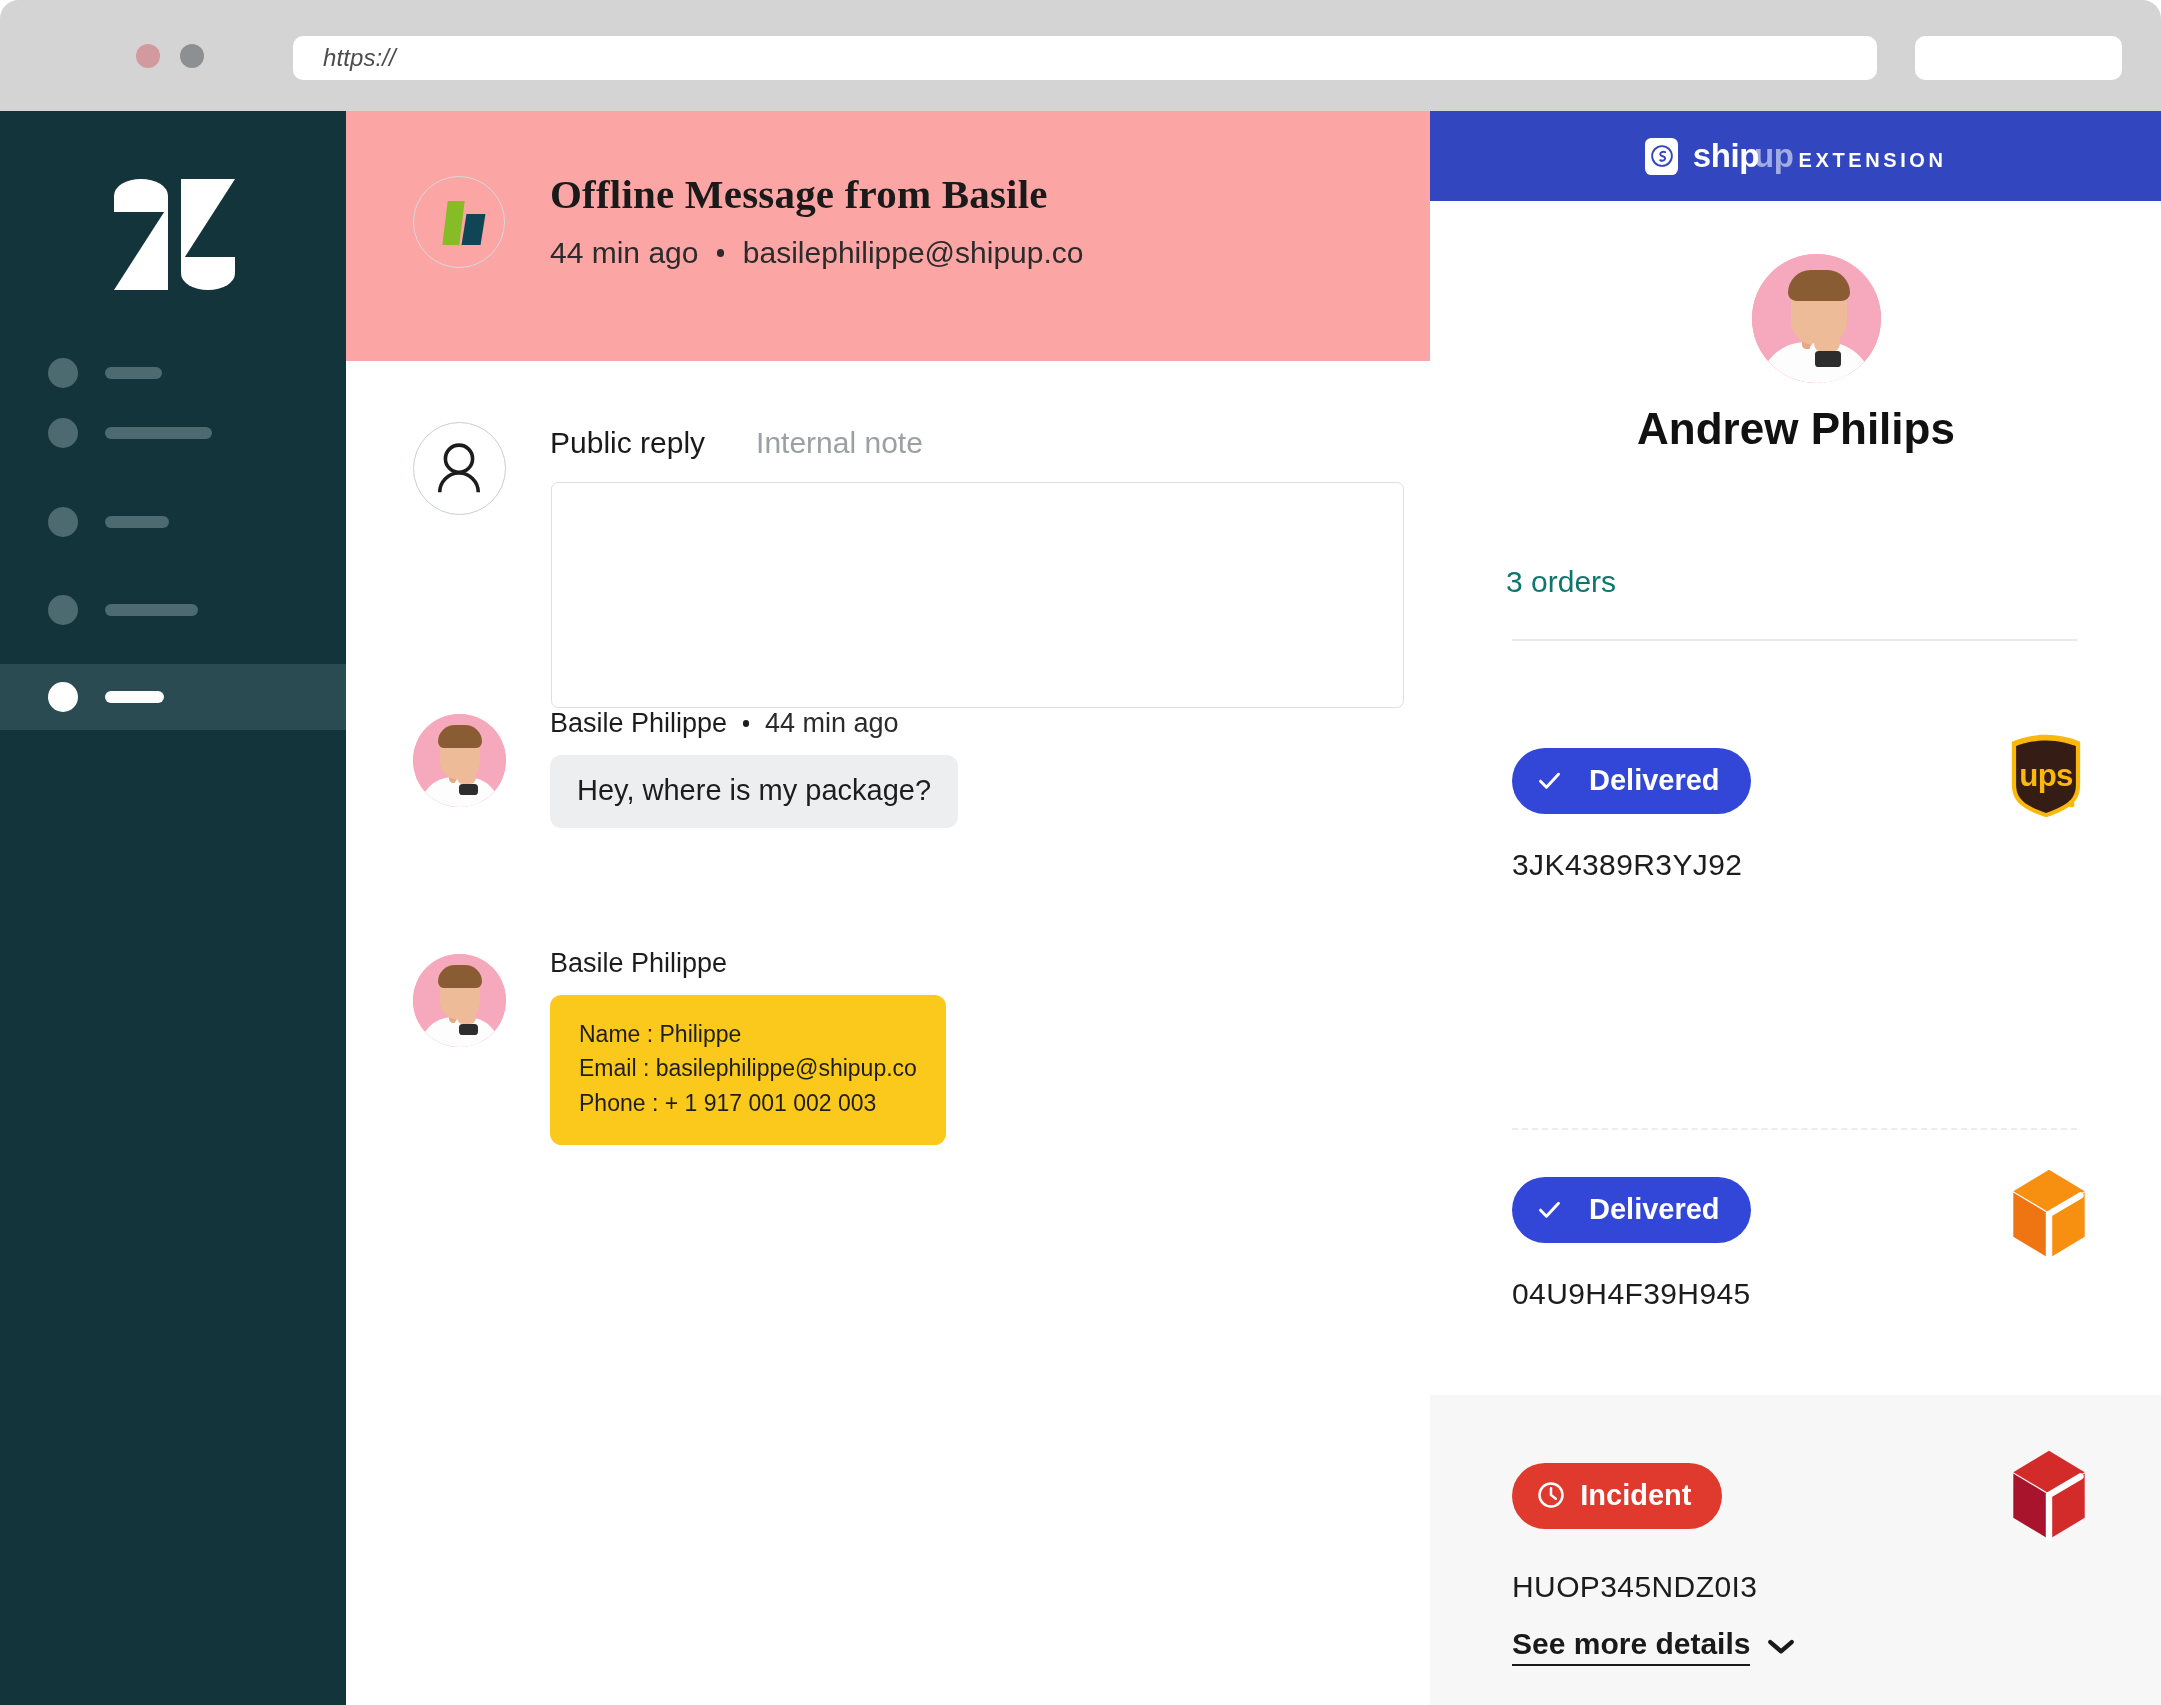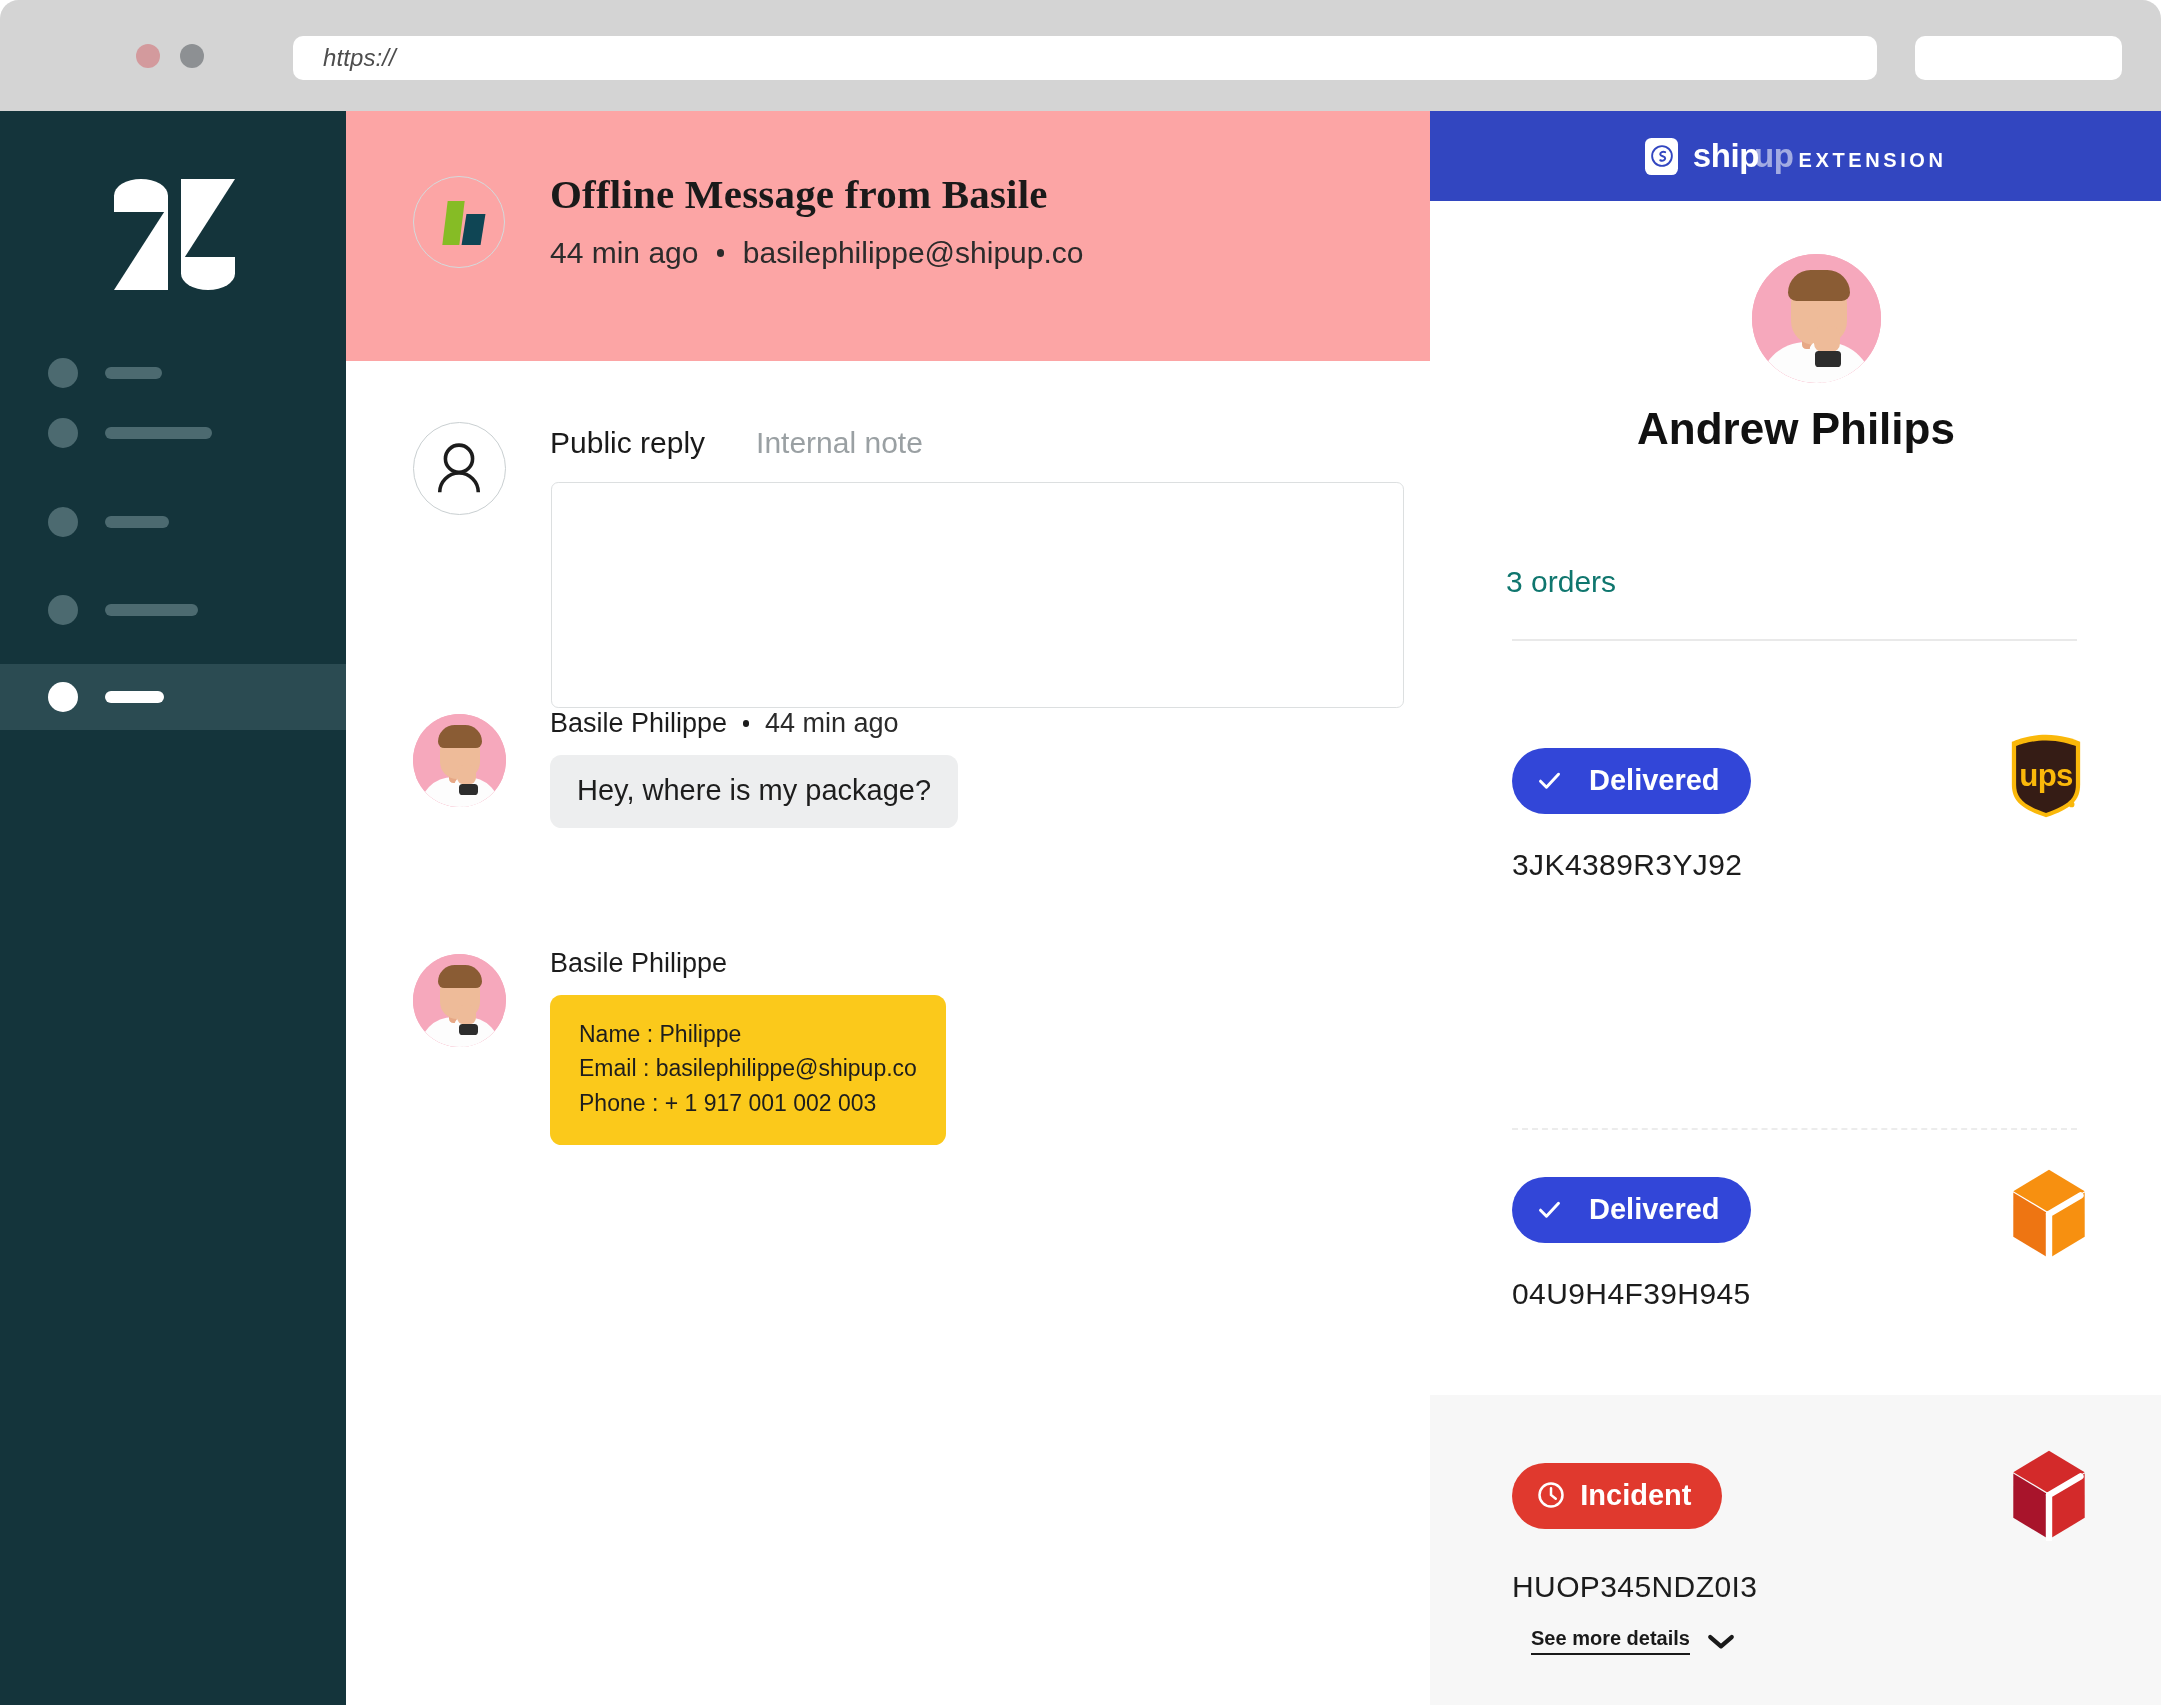--- a/index.html
+++ b/index.html
@@ -282,21 +282,21 @@
     position: absolute; left: 82px;
     font-size: 30px; color: #1c1c1c; letter-spacing: 0.4px;
   }
   .dashed-divider {
     position: absolute; left: 82px; width: 565px;
     border-top: 2.9px dashed #ececec;
   }
   #see-more {
     position: absolute; left: 82px;
     display: inline-flex; align-items: center; gap: 15.7px;
-    font-size: 20px; font-weight: bold; color: #1a1a1a; margin-left: 19px;
+    font-size: 30px; font-weight: bold; color: #1a1a1a;
   }
   #see-more .label { border-bottom: 2.9px solid #1a1a1a; padding-bottom: 2.9px; }
 
   #incident-card {
     position: absolute; left: 0; top: 1284px; width: 732px; height: 320px;
     background: #f7f7f7;
   }
   #bottom-band {
     position: absolute; left: 0; top: 1558px; width: 732px; height: 36px;
     background: #f7f7f7;

